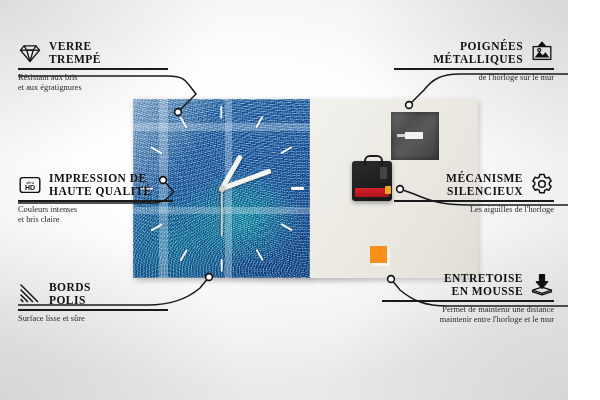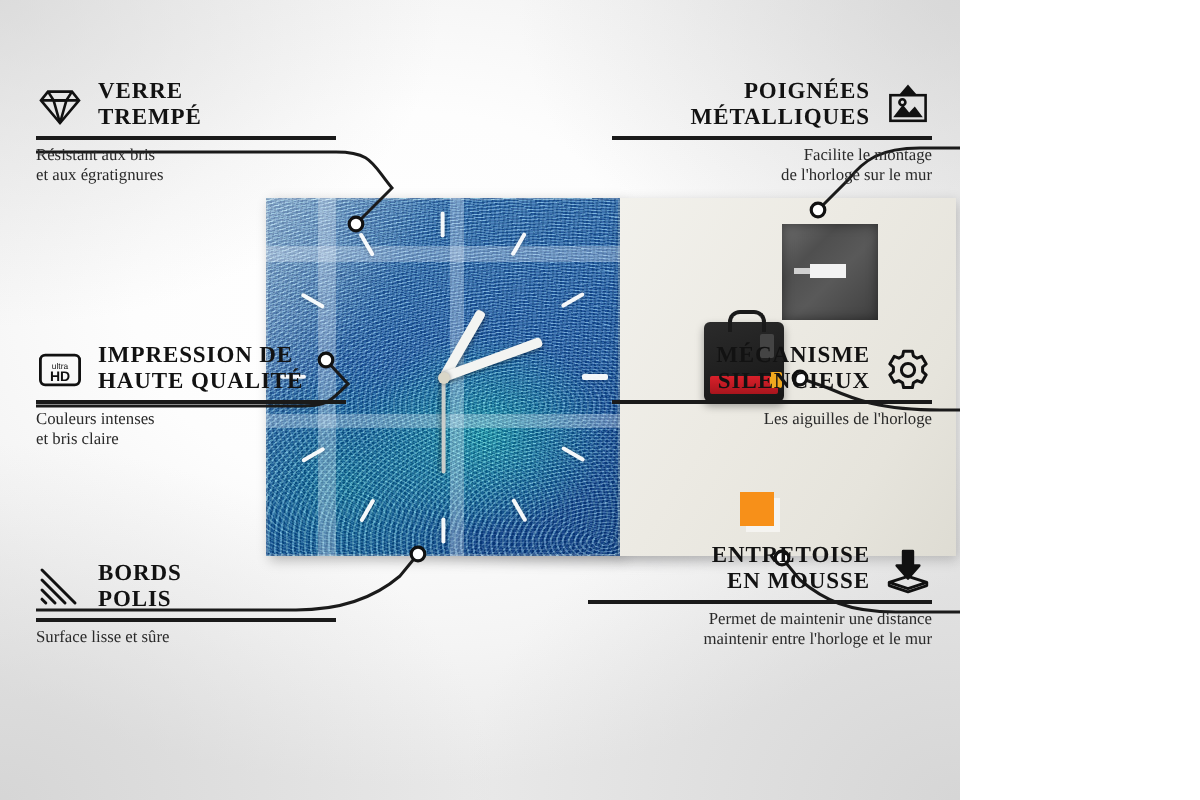--- a/index.html
+++ b/index.html
@@ -2,21 +2,21 @@
 <html><head>
 <meta charset="utf-8">
 <style>
   html,body{margin:0;padding:0;}
   body{
     width:600px;height:400px;overflow:hidden;
     font-family:"Liberation Serif", serif;
     background:#ffffff;
   }
   #stage{
-    position:relative;width:480px;height:400px;overflow:hidden;
+    position:relative;width:568px;height:400px;overflow:hidden;
     background:
       radial-gradient(ellipse 70% 60% at 42% 38%, #ffffff 0%, #fdfdfd 40%, #f4f4f4 72%, #e9e9e9 100%);
   }
   
   .vig{position:absolute;pointer-events:none;}
   .vig.tl{left:0;top:0;width:230px;height:170px;
     background:radial-gradient(ellipse at 0% 0%, rgba(205,205,205,.55) 0%, rgba(205,205,205,0) 68%);}
   .vig.tr{right:0;top:0;width:230px;height:170px;
     background:radial-gradient(ellipse at 100% 0%, rgba(200,200,200,.5) 0%, rgba(200,200,200,0) 68%);}
   .vig.bl{left:0;bottom:0;width:250px;height:180px;
@@ -129,21 +129,21 @@
   .callout{position:absolute;}
   .callout .ttl{
     font-weight:700;letter-spacing:.45px;color:#121212;
     font-size:11.5px;line-height:12.6px;text-transform:uppercase;
   }
   .callout .rule{height:1.6px;background:#1a1a1a;margin:3px 0 3px;}
   .callout .sub{
     font-size:8.4px;line-height:10.2px;color:#2a2a2a;
   }
   .callout.left .head{display:flex;align-items:center;gap:7px;}
-  .callout.right .head{display:flex;align-items:flex-end;gap:7px;justify-content:flex-end;}
+  .callout.right .head{display:flex;align-items:flex-start;gap:7px;justify-content:flex-end;}
   .callout.right .ttl,.callout.right .sub{text-align:right;}
   .ico{width:24px;height:24px;flex:0 0 24px;display:block;}
   .ico svg{display:block;width:24px;height:24px;}
 
   #c1{left:18px;top:40px;width:150px;}
   #c2{left:18px;top:172px;width:155px;}
   #c3{left:18px;top:281px;width:150px;}
   #c4{right:14px;top:40px;width:160px;}
   #c5{right:14px;top:172px;width:160px;}
   #c6{right:14px;top:272px;width:172px;}
@@ -304,21 +304,20 @@
             <g fill="none" stroke="#111" stroke-width="1.3">
           <path d="M12 2.3 L15.4 6.2 H8.6 Z" fill="#111"></path>
           <rect x="3.2" y="6.6" width="17.6" height="12.8"></rect>
           <path d="M4.6 17.6 L9.4 11.4 L12.6 15.2 L15.4 12.2 L19.4 17.6 Z" fill="#111" stroke="none"></path>
           <circle cx="9.2" cy="10.1" r="1.5"></circle>
         </g>
           </svg>
       </span>
     </div>
     <div class="rule"></div>
-    <div class="sub">Facilite le montage</div>
     <div class="sub">de l'horloge sur le mur</div>
   </div>
 
   <div class="callout right" id="c5">
     <div class="head">
       <span>
         <div class="ttl">MÉCANISME</div>
         <div class="ttl">SILENCIEUX</div>
       </span>
       <span class="ico">

